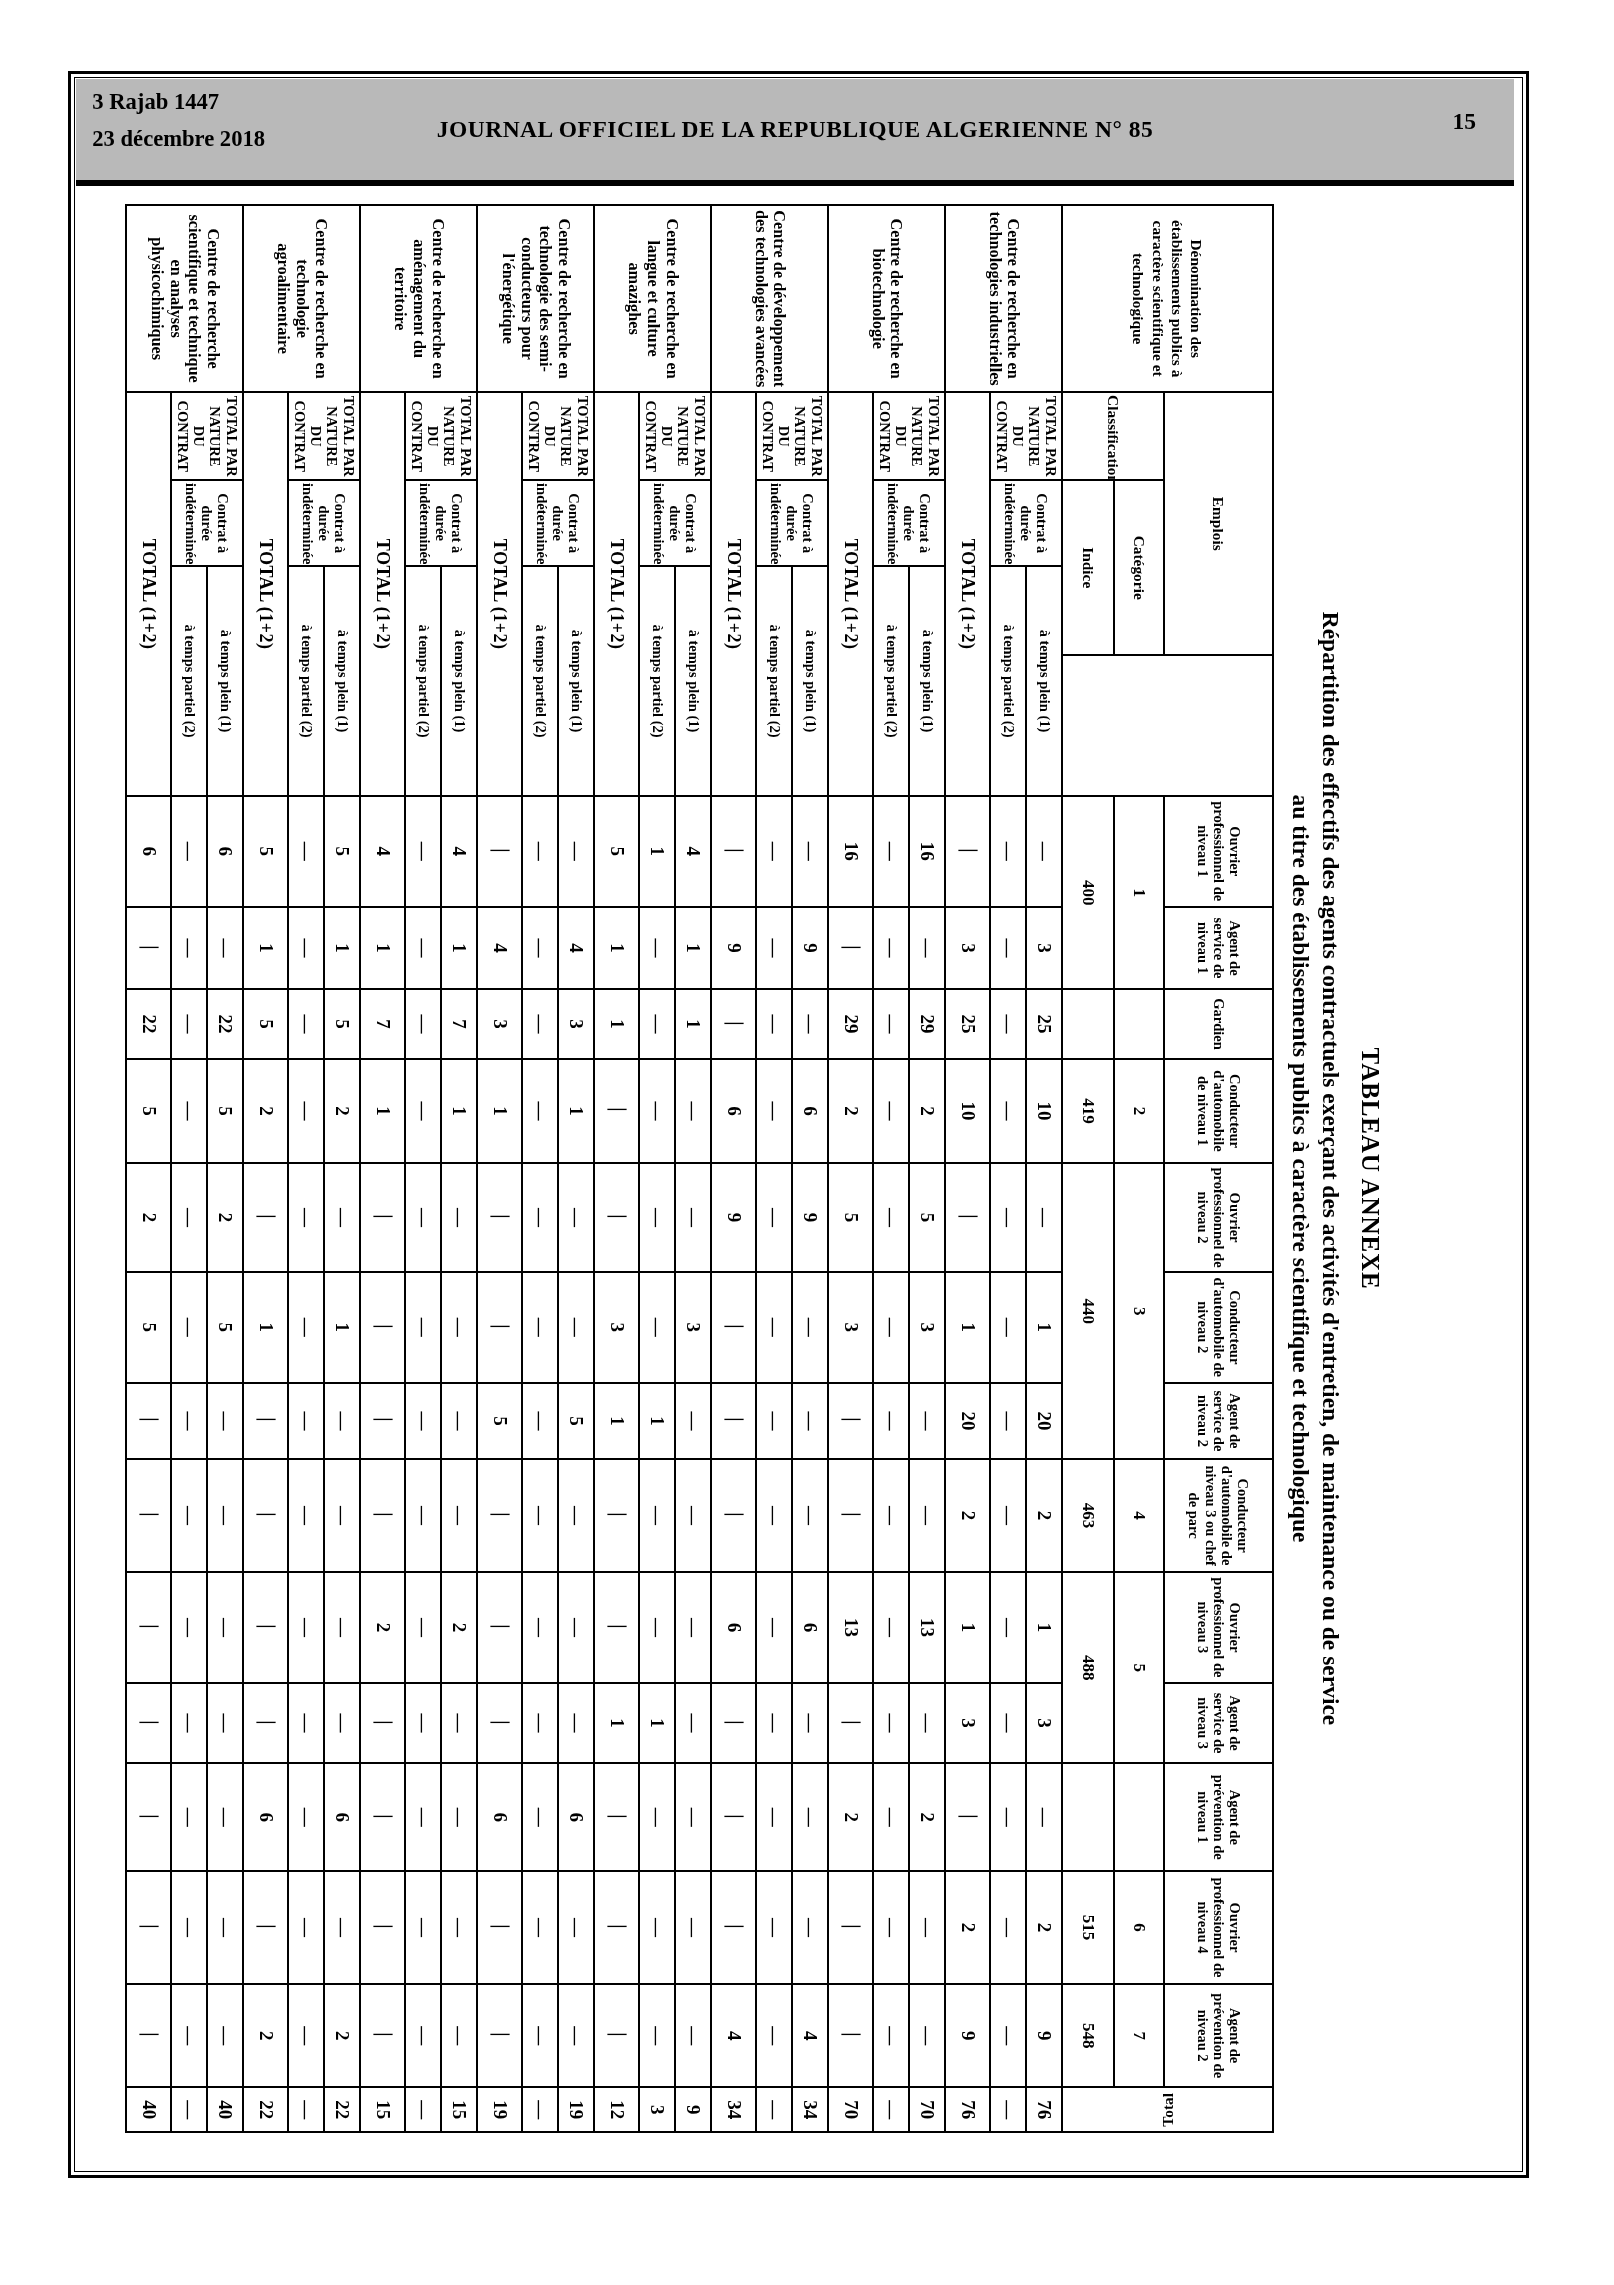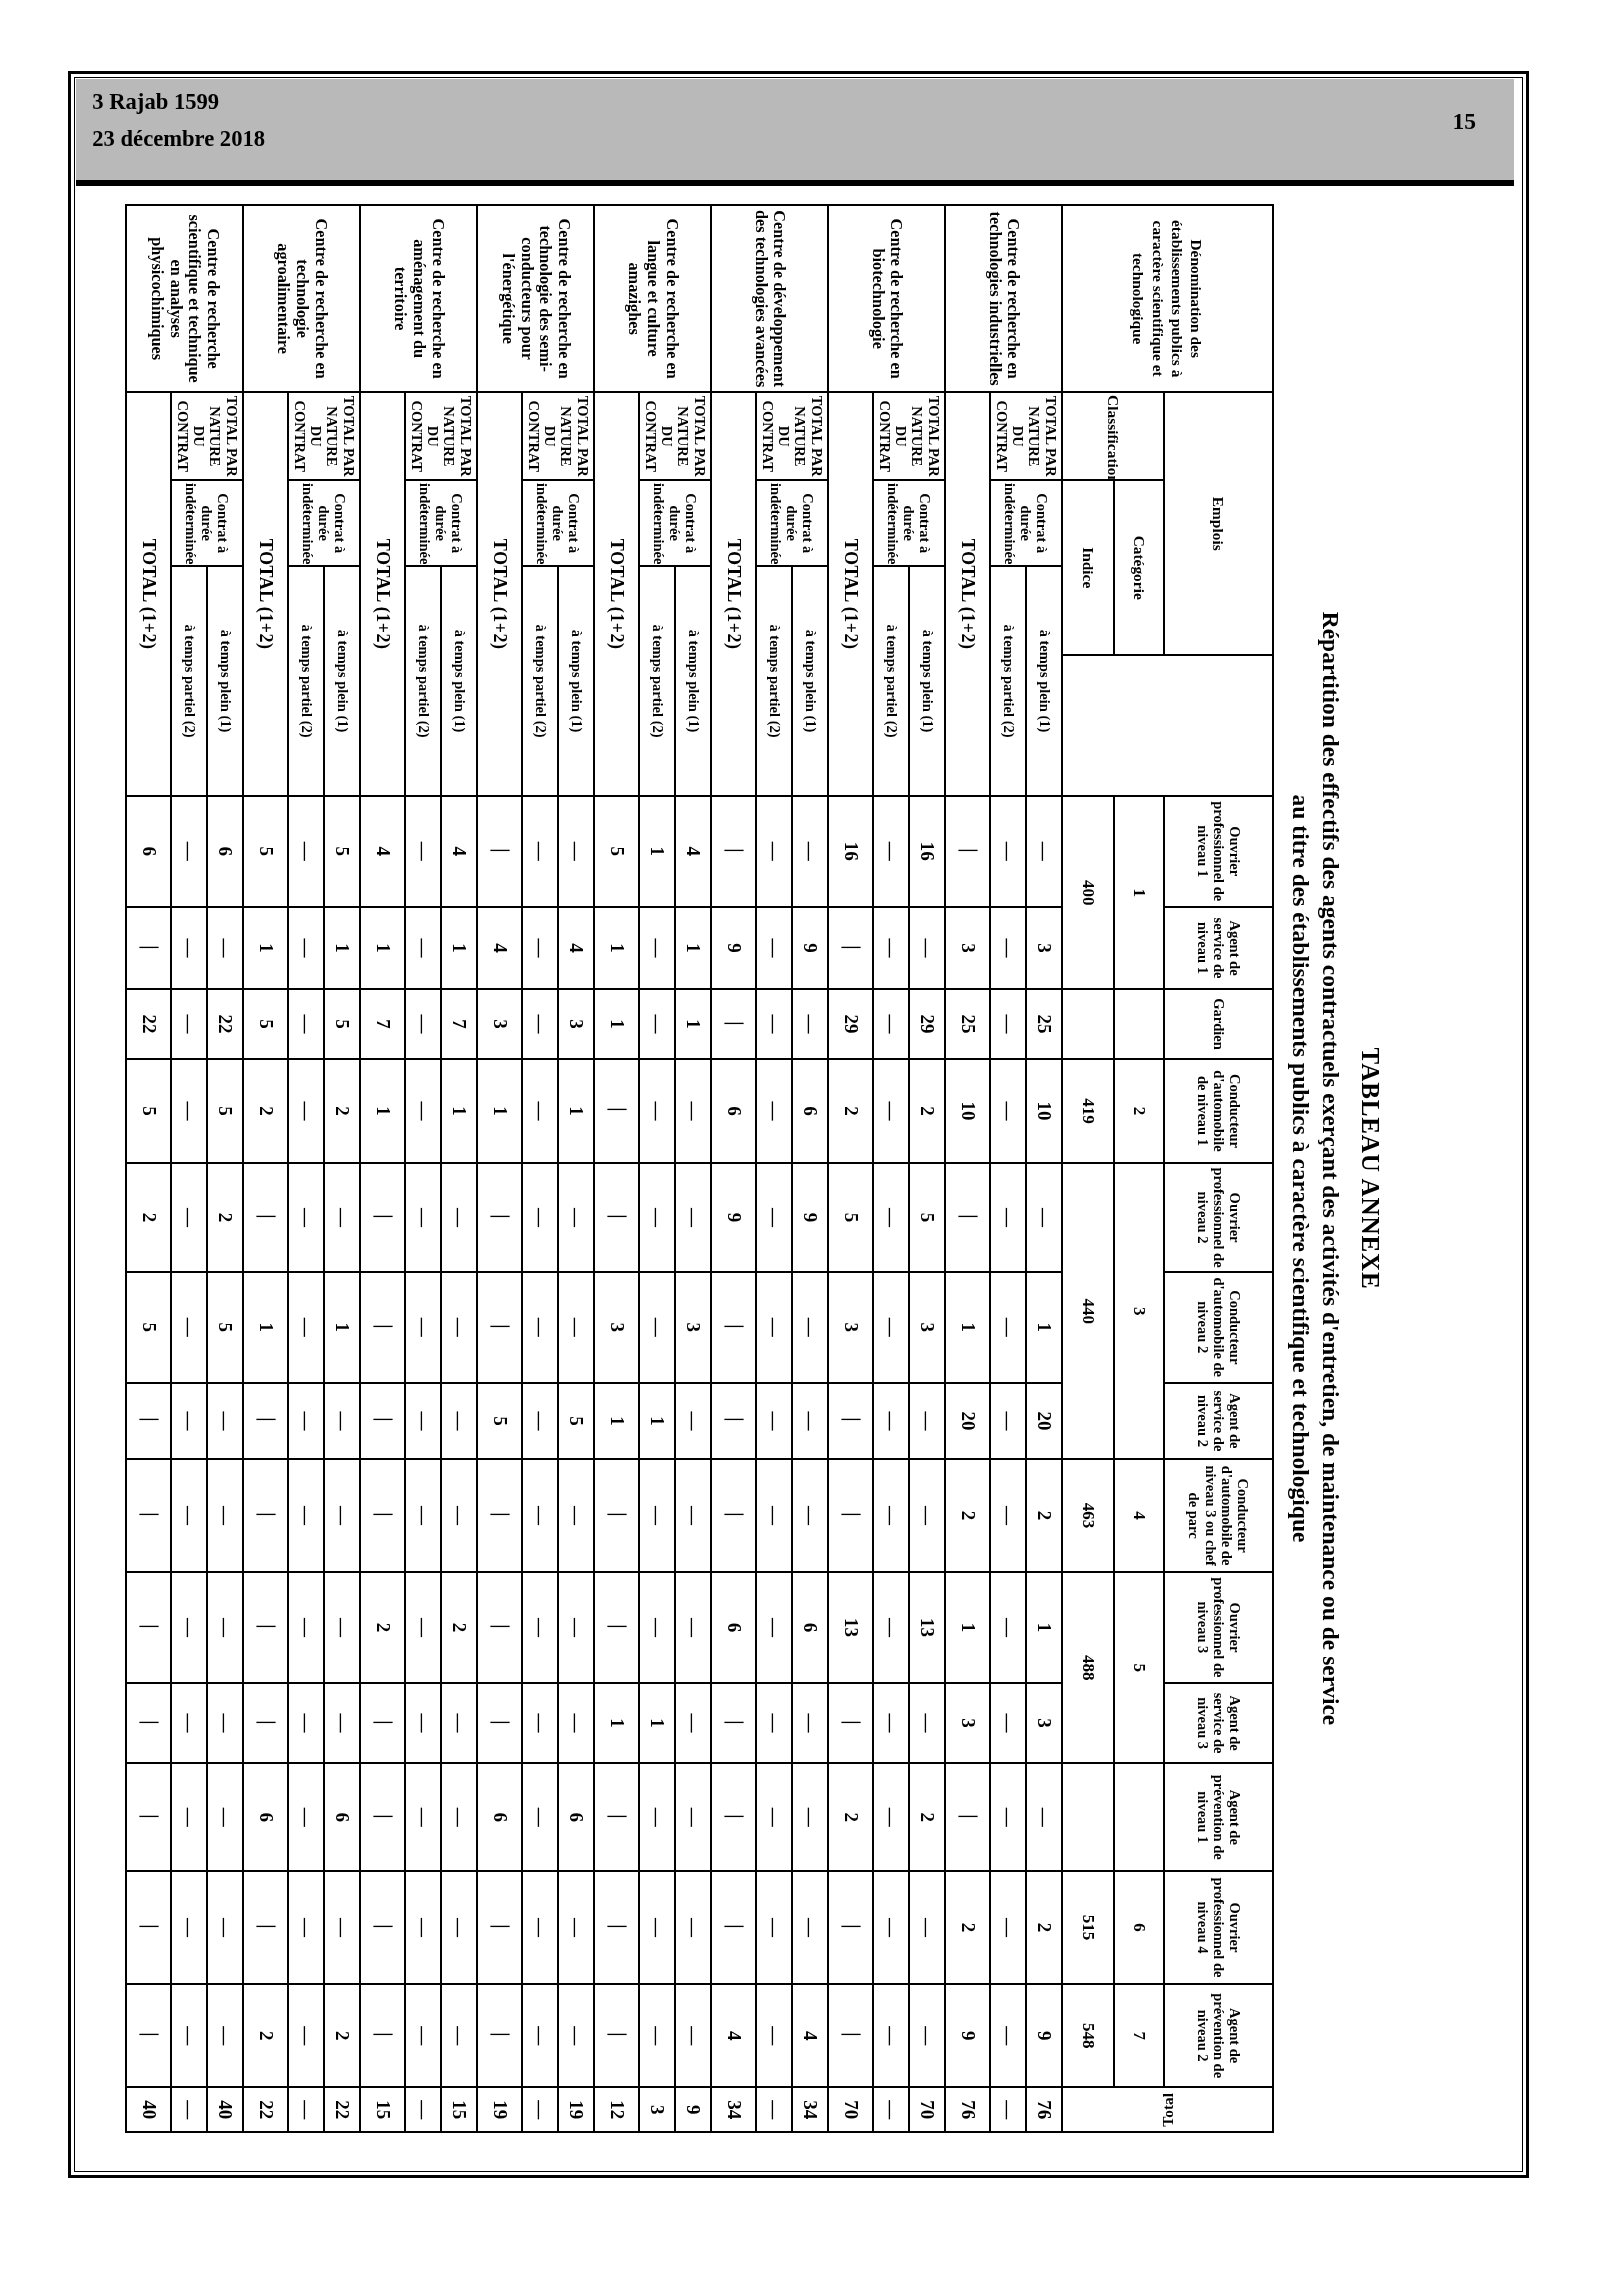--- a/index.html
+++ b/index.html
@@ -42,23 +42,24 @@
 </style>
 </head>
 <body>
 
 <div class="frame-outer">
   <div class="frame-inner"></div>
 </div>
 
 <div class="band" id="band" style="background: rgb(185, 185, 185);">
   <div class="dates">
-    <div>3 Rajab 1599</div>
+    <div>3 Rajab 1447</div>
     <div>23 décembre 2018</div>
   </div>
+  <div class="jtitle">JOURNAL OFFICIEL DE LA REPUBLIQUE ALGERIENNE N° 85</div>
   <div class="pnum">15</div>
 </div>
 
 <div class="rot-wrap">
   <div class="normal">
     <div class="annex-title">
       <div class="l0">TABLEAU ANNEXE</div>
       <div class="l1">Répartition des effectifs des agents contractuels exerçant des activités d'entretien, de maintenance ou de service</div>
       <div class="l2">au titre des établissements publics à caractère scientifique et technologique</div>
     </div>

